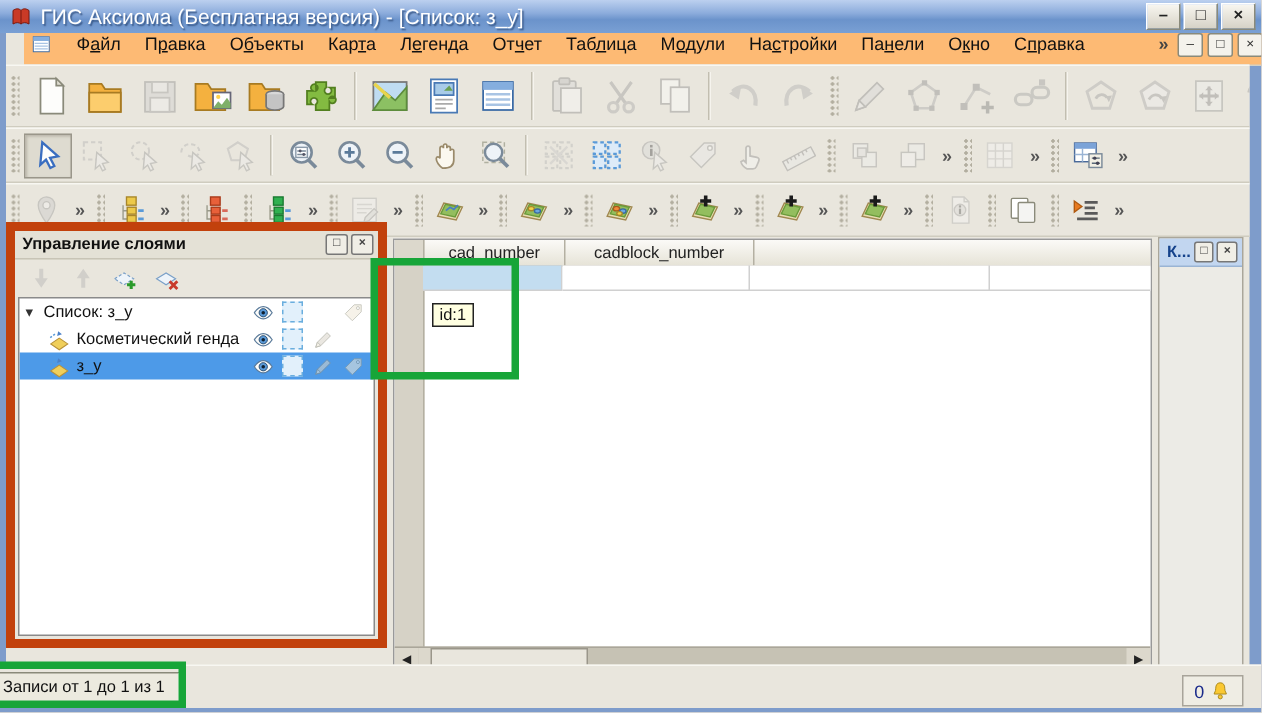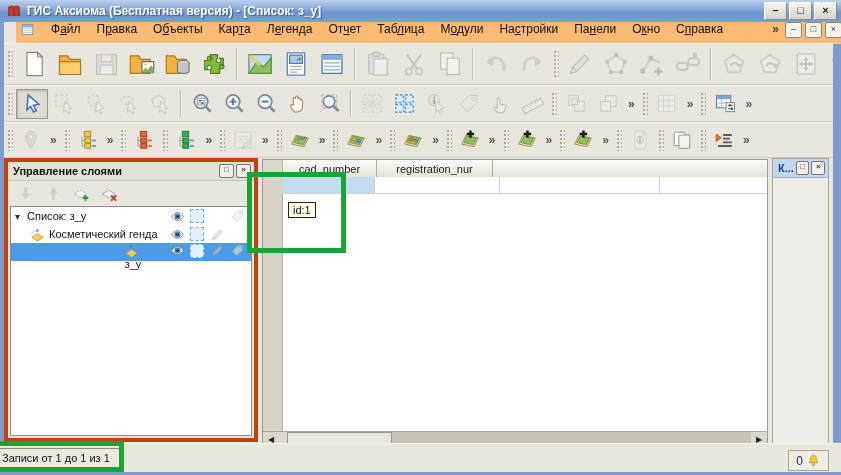--- a/index.html
+++ b/index.html
@@ -3,21 +3,21 @@
 <meta charset="utf-8">
 <style>
   html,body{margin:0;padding:0;background:#cfcfcf;font-family:"Liberation Sans",sans-serif;}
   .window{position:relative;width:841px;height:475px;overflow:hidden;background:#e9e6dd;
           font-size:11px;color:#111;}
   
   .titlebar{position:absolute;left:0;top:0;width:841px;height:22px;
     background:linear-gradient(to bottom,#bcd0ef 0%,#8cacdc 40%,#6b93cb 60%,#7aa0d4 100%);
     display:flex;align-items:center;padding-left:6px;box-sizing:border-box;}
   .titlebar .ticon{width:16px;height:16px;margin-right:5px;flex:0 0 auto;}
-  .titlebar .ttext{color:#fff;font-weight:bold;font-size:12px;text-shadow:1px 1px 1px #3a5a8a;white-space:nowrap;}
+  .titlebar .ttext{color:#fff;font-weight:normal;font-size:14px;text-shadow:1px 1px 1px #3a5a8a;white-space:nowrap;}
   .winbtns{margin-left:auto;display:flex;gap:2px;padding-right:4px;}
   .wbtn{width:21px;height:16px;background:linear-gradient(#f8f6f0,#d6d2c6);
     border:1px solid #8a8a7a;border-top-color:#fff;border-left-color:#fff;
     font-size:11px;font-weight:bold;line-height:14px;text-align:center;color:#222;}
   .sideL{position:absolute;left:0;top:22px;width:4px;height:449px;background:#7e9ccb;}
   .sideR{position:absolute;left:833px;top:22px;width:8px;height:449px;background:#7e9ccb;}
   .sideB{position:absolute;left:0;top:471px;width:841px;height:4px;background:#7e9ccb;}
   
   .menubar{position:absolute;left:16px;top:22px;width:829px;height:21px;background:#fdba74;
     border-bottom:1px solid #d4d0c4;display:flex;align-items:flex-start;font-size:12px;}
@@ -41,33 +41,33 @@
   .tb1 .tbtn svg{width:28px;height:28px;}
   .tb2 .tbtn svg{width:23px;height:23px;}
   .tb3 .tbtn svg{width:22px;height:22px;}
   .tbtn.disabled svg{filter:grayscale(1) opacity(.42);}
   .tbtn.active{background:#dedbd0;border:1px solid #9a968a;box-shadow:inset 1px 1px 2px #b8b4a8;}
   .tsep{width:1px;align-self:stretch;margin:4px 4px;background:#c2beb0;border-right:1px solid #f6f4ee;flex:0 0 auto;}
   .thandle{width:6px;align-self:stretch;margin:6px 3px;flex:0 0 auto;
     background-image:radial-gradient(circle,#b2ae9f 1px,transparent 1.3px);background-size:4px 4px;}
   .tovf{color:#555;font-weight:bold;font-size:12px;padding:0 4px;flex:0 0 auto;}
   
-  .lpanel{position:absolute;left:4px;top:158px;width:254px;height:284px;background:#e9e6dd;
-    border:4px solid #c2410c;box-sizing:border-box;display:flex;flex-direction:column;}
+  .lpanel{position:absolute;left:4px;top:148px;width:254px;height:284px;background:#e9e6dd;
+    border:6px solid #c2410c;box-sizing:border-box;display:flex;flex-direction:column;}
   .ptitle{height:18px;display:flex;align-items:center;padding:0 3px 0 5px;font-weight:bold;font-size:11px;
     background:#e4e1d6;border-bottom:1px solid #c8c4b6;}
   .ptitle .spring{flex:1;}
   .pbtn{width:13px;height:12px;border:1px solid #777;border-radius:2px;font-size:8px;line-height:10px;
     text-align:center;color:#444;margin-left:2px;background:#f0eee6;}
   .ltools{height:25px;display:flex;align-items:center;gap:4px;padding-left:5px;}
   .ltools .tbtn{width:22px;height:22px;}
   .ltools svg{width:19px;height:19px;}
   .ltree{flex:1;margin:0 2px 2px 2px;background:#fff;border:1px solid #8a8a8a;overflow:hidden;}
   .trow{height:18px;display:flex;align-items:center;padding-left:4px;position:relative;}
-  .trow.selected{background:#4d9ae8;flex-direction:column;}
+  .trow.selected{background:#4d9ae8;}
   .trow .caret{width:12px;font-size:10px;color:#333;}
   .trow .indent{width:14px;}
   .trow .lglyph{width:17px;height:15px;margin-right:3px;}
   .trow .tlabel{font-size:11px;white-space:nowrap;}
   .trow .ctrls{position:absolute;right:4px;display:flex;align-items:center;}
   .slot{width:20px;display:flex;justify-content:center;align-items:center;}
   .slot svg{width:15px;height:15px;}
   .slot .cbx{width:12px;height:12px;border:1px dashed #6aaede;background:#e2f0fb;}
   .slot.dim{opacity:.55;}
   
@@ -709,21 +709,21 @@
             </span>
           </span>
         </div>
       </div>
   </div>
 
   <div class="tablewrap">
     <div class="thead" id="t-head">
         <div class="thcorner"></div>
         <div class="th" style="width: 93px; text-align: right;">cad_number</div>
-        <div class="th" style="width: 115px;">registration_nur</div>
+        <div class="th" style="width: 125px;">cadblock_number</div>
       </div>
     <div class="tbody">
       <div class="rowhdr"></div>
       <div class="drow" id="t-row0">
           <div class="td sel" style="width: 93px;"></div>
           <div class="td" style="width: 125px;"></div>
           <div class="td" style="width: 160px;"></div>
           <div class="td" style="width: 115px;"></div>
         </div>
     </div>

